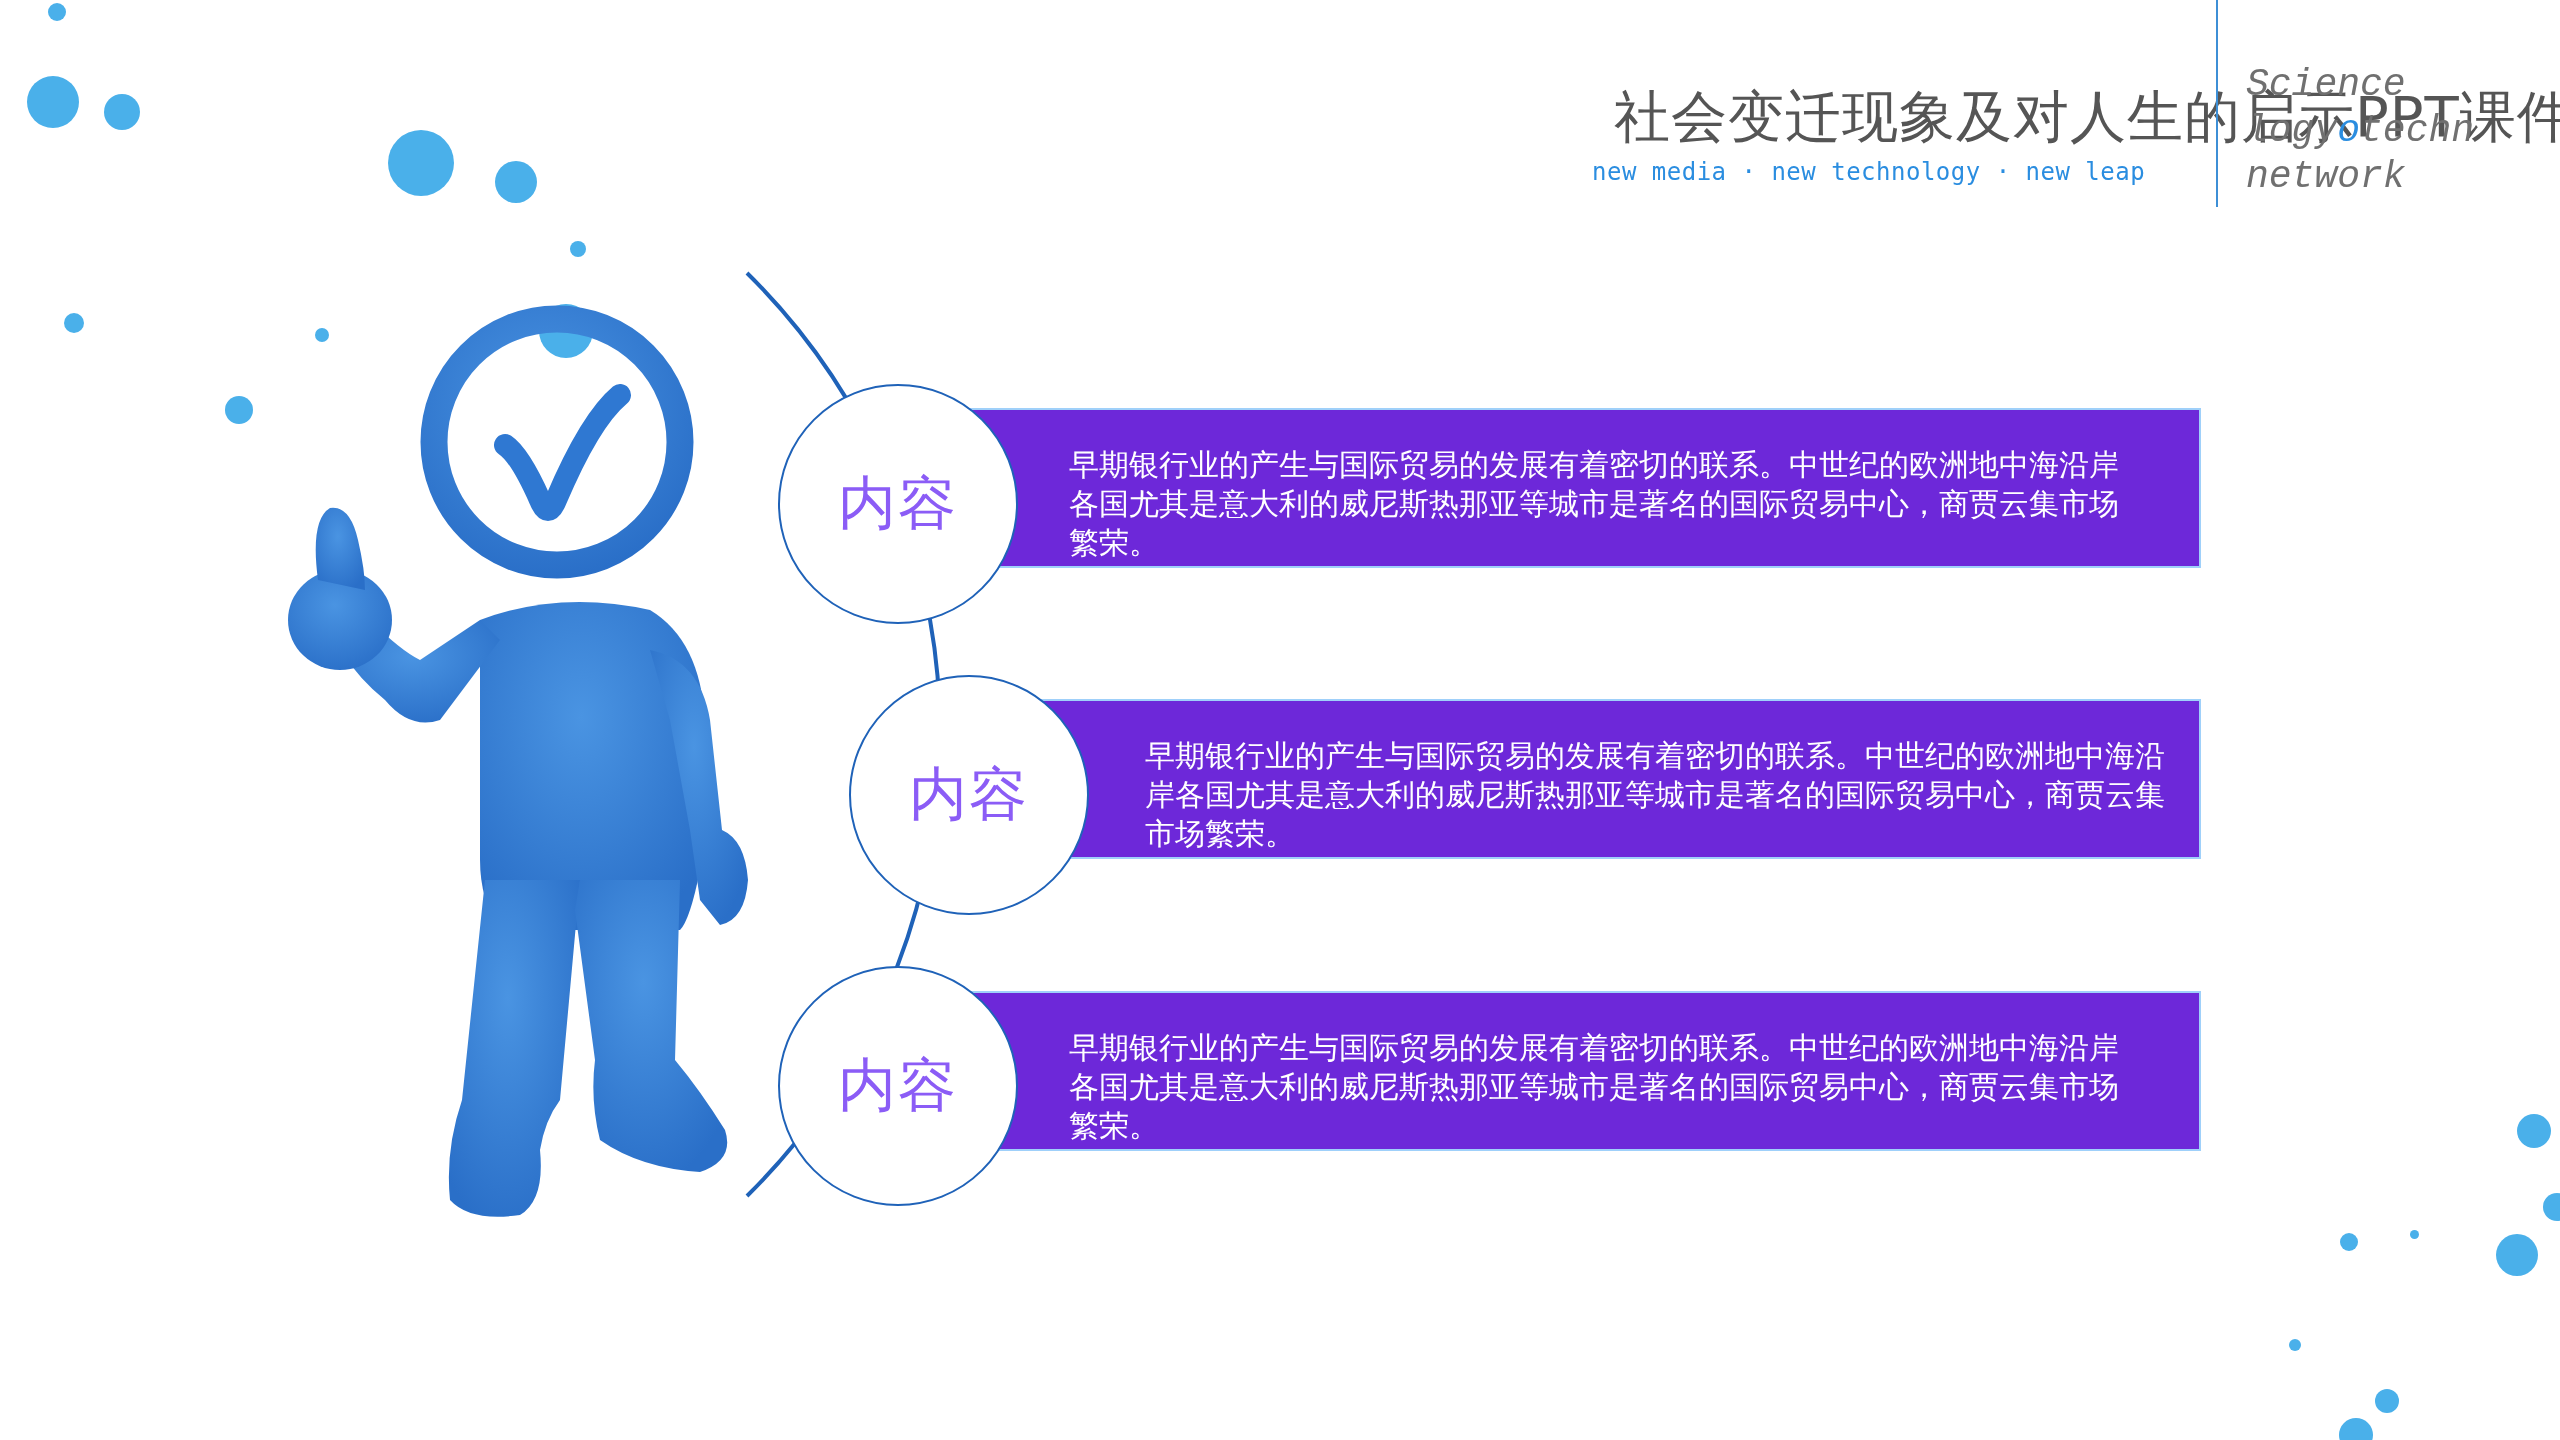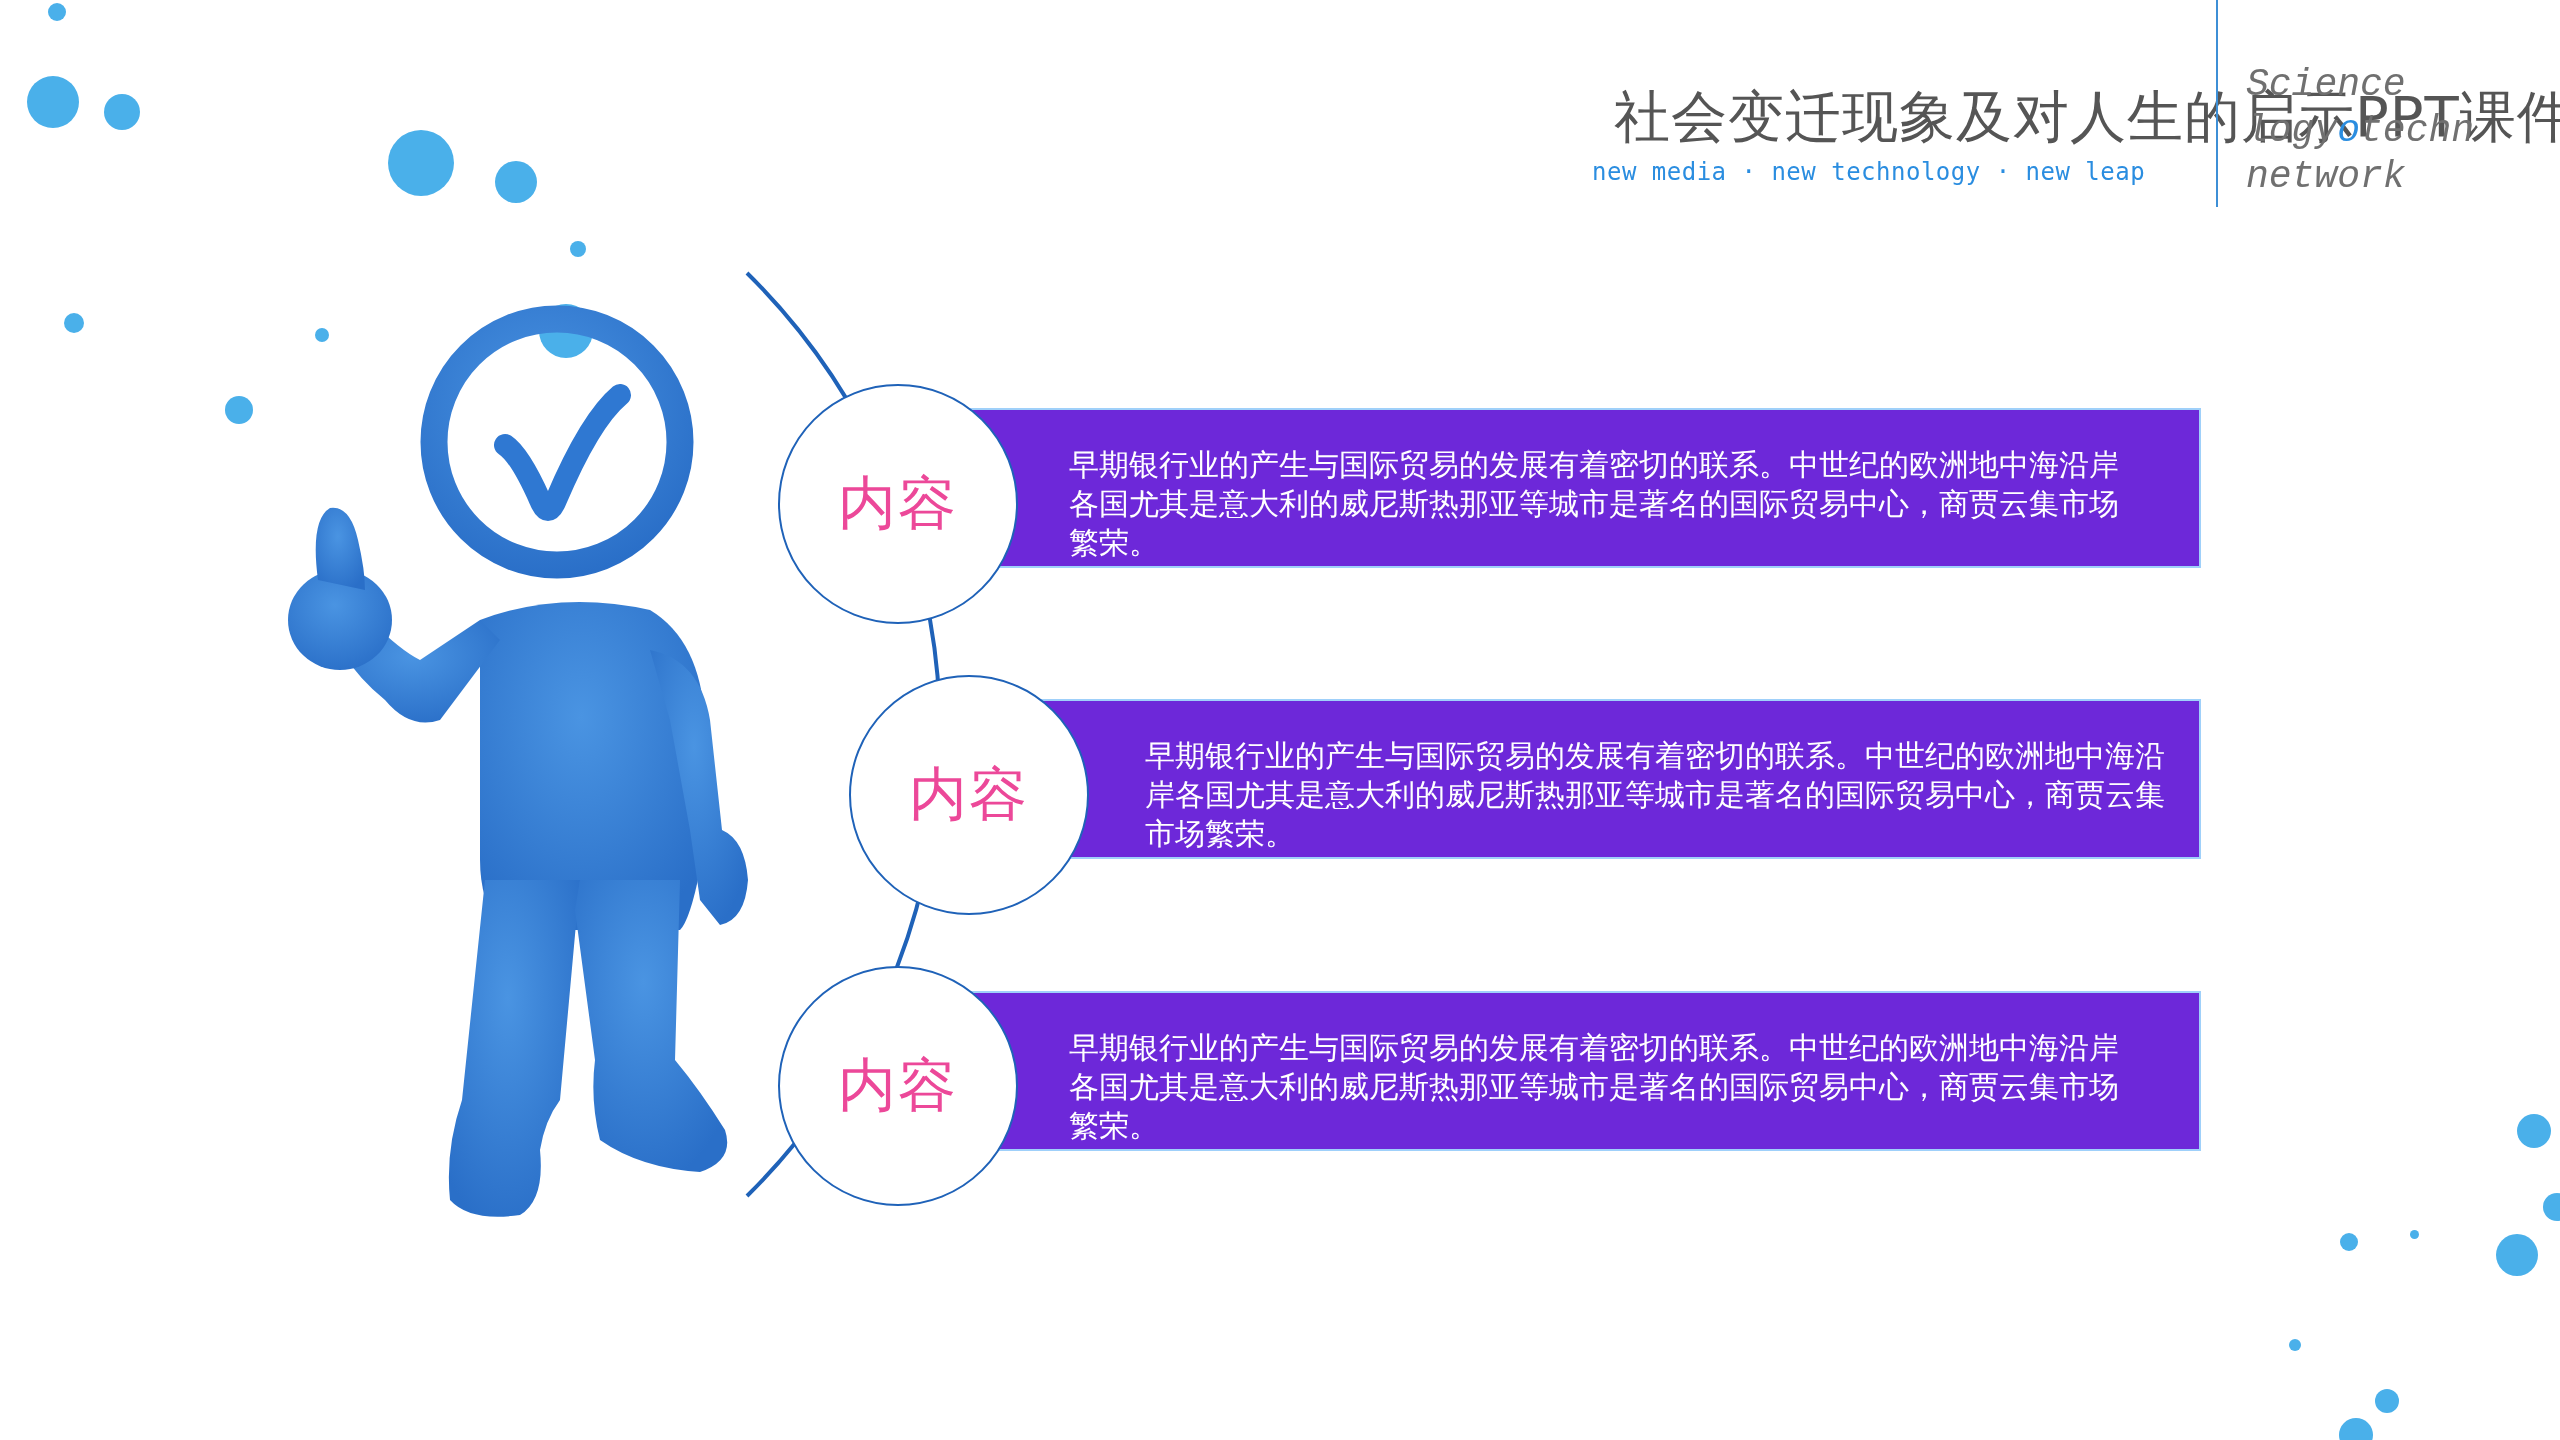--- a/index.html
+++ b/index.html
@@ -40,21 +40,21 @@
   }
   .bar-text {
     position:absolute; color:#ffffff; font-size:30px; line-height:39px;
     width:1070px; word-break:break-all;
   }
   .circle {
     position:absolute; width:240px; height:240px; border-radius:50%;
     background:#ffffff; border:2.5px solid #1f62b8; box-sizing:border-box;
     display:flex; align-items:center; justify-content:center;
   }
-  .circle span { font-size:58px; color:#ec4899; letter-spacing:2px; }
+  .circle span { font-size:58px; color:#8b5cf6; letter-spacing:2px; }
 </style>
 </head>
 <body>
 
 <div>
   <div class="dot" style="left:48px;top:3px;width:18px;height:18px;"></div>
   <div class="dot" style="left:27px;top:76px;width:52px;height:52px;"></div>
   <div class="dot" style="left:104px;top:94px;width:36px;height:36px;"></div>
   <div class="dot" style="left:388px;top:130px;width:66px;height:66px;"></div>
   <div class="dot" style="left:495px;top:161px;width:42px;height:42px;"></div>

